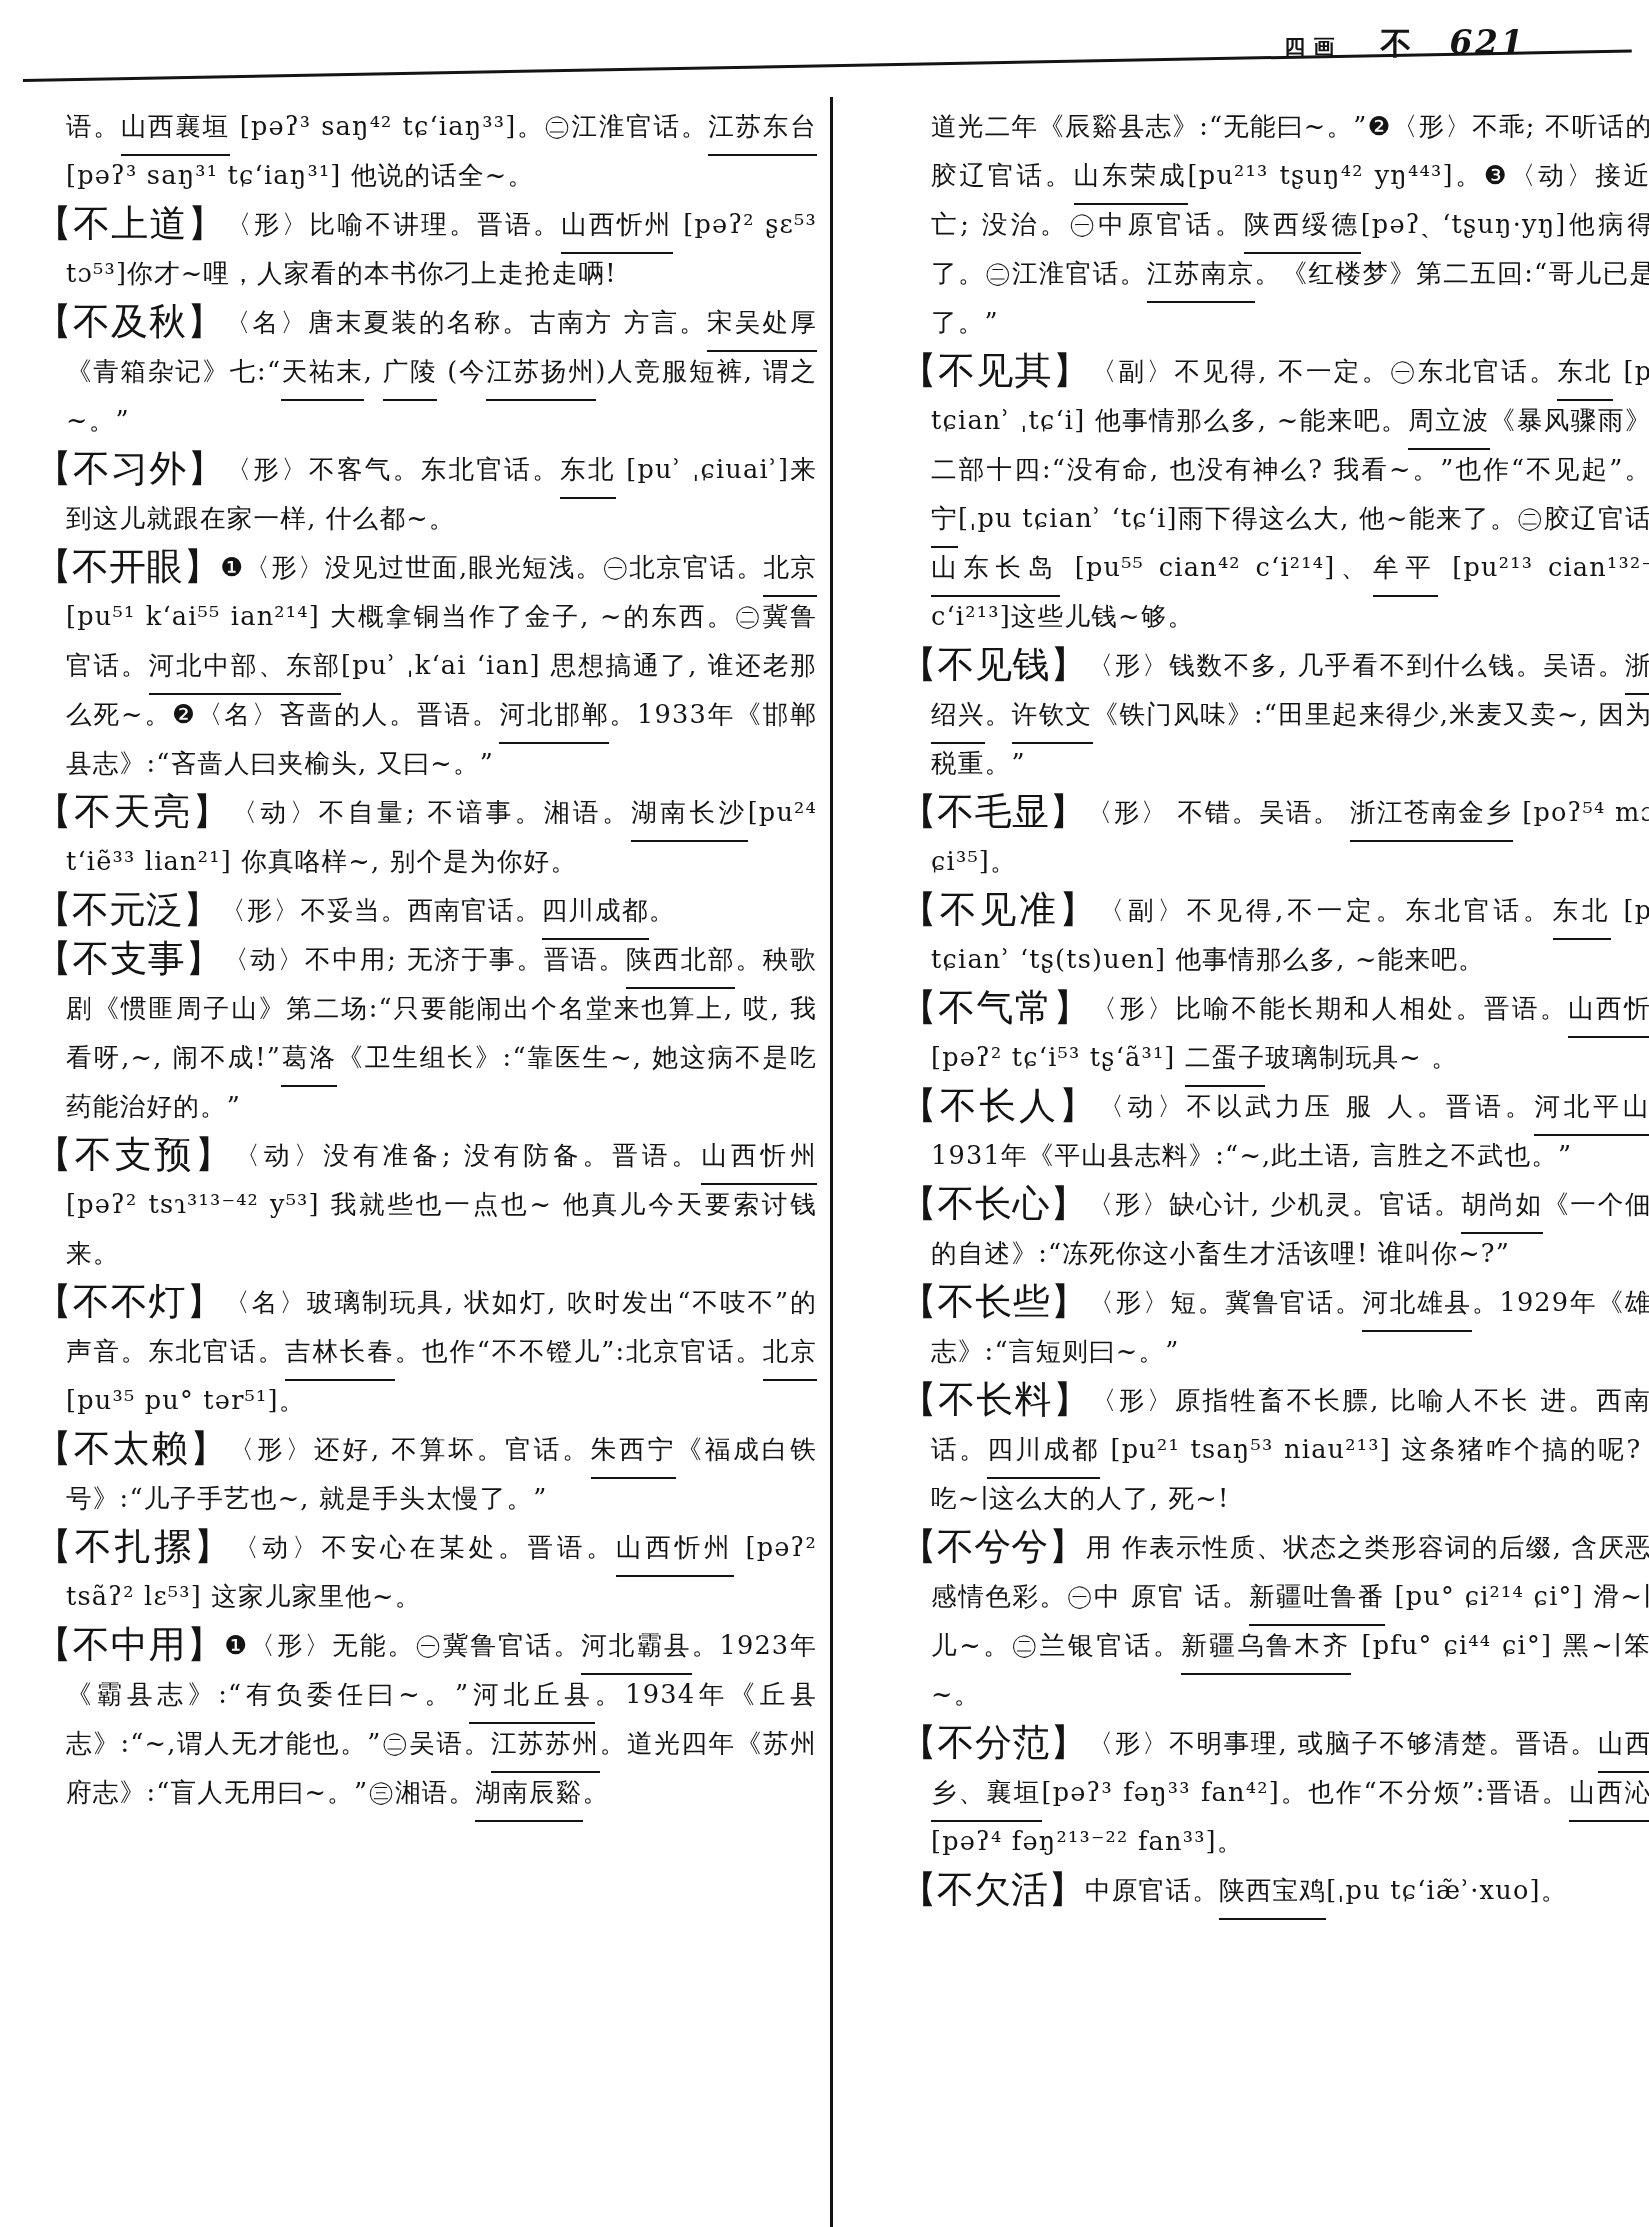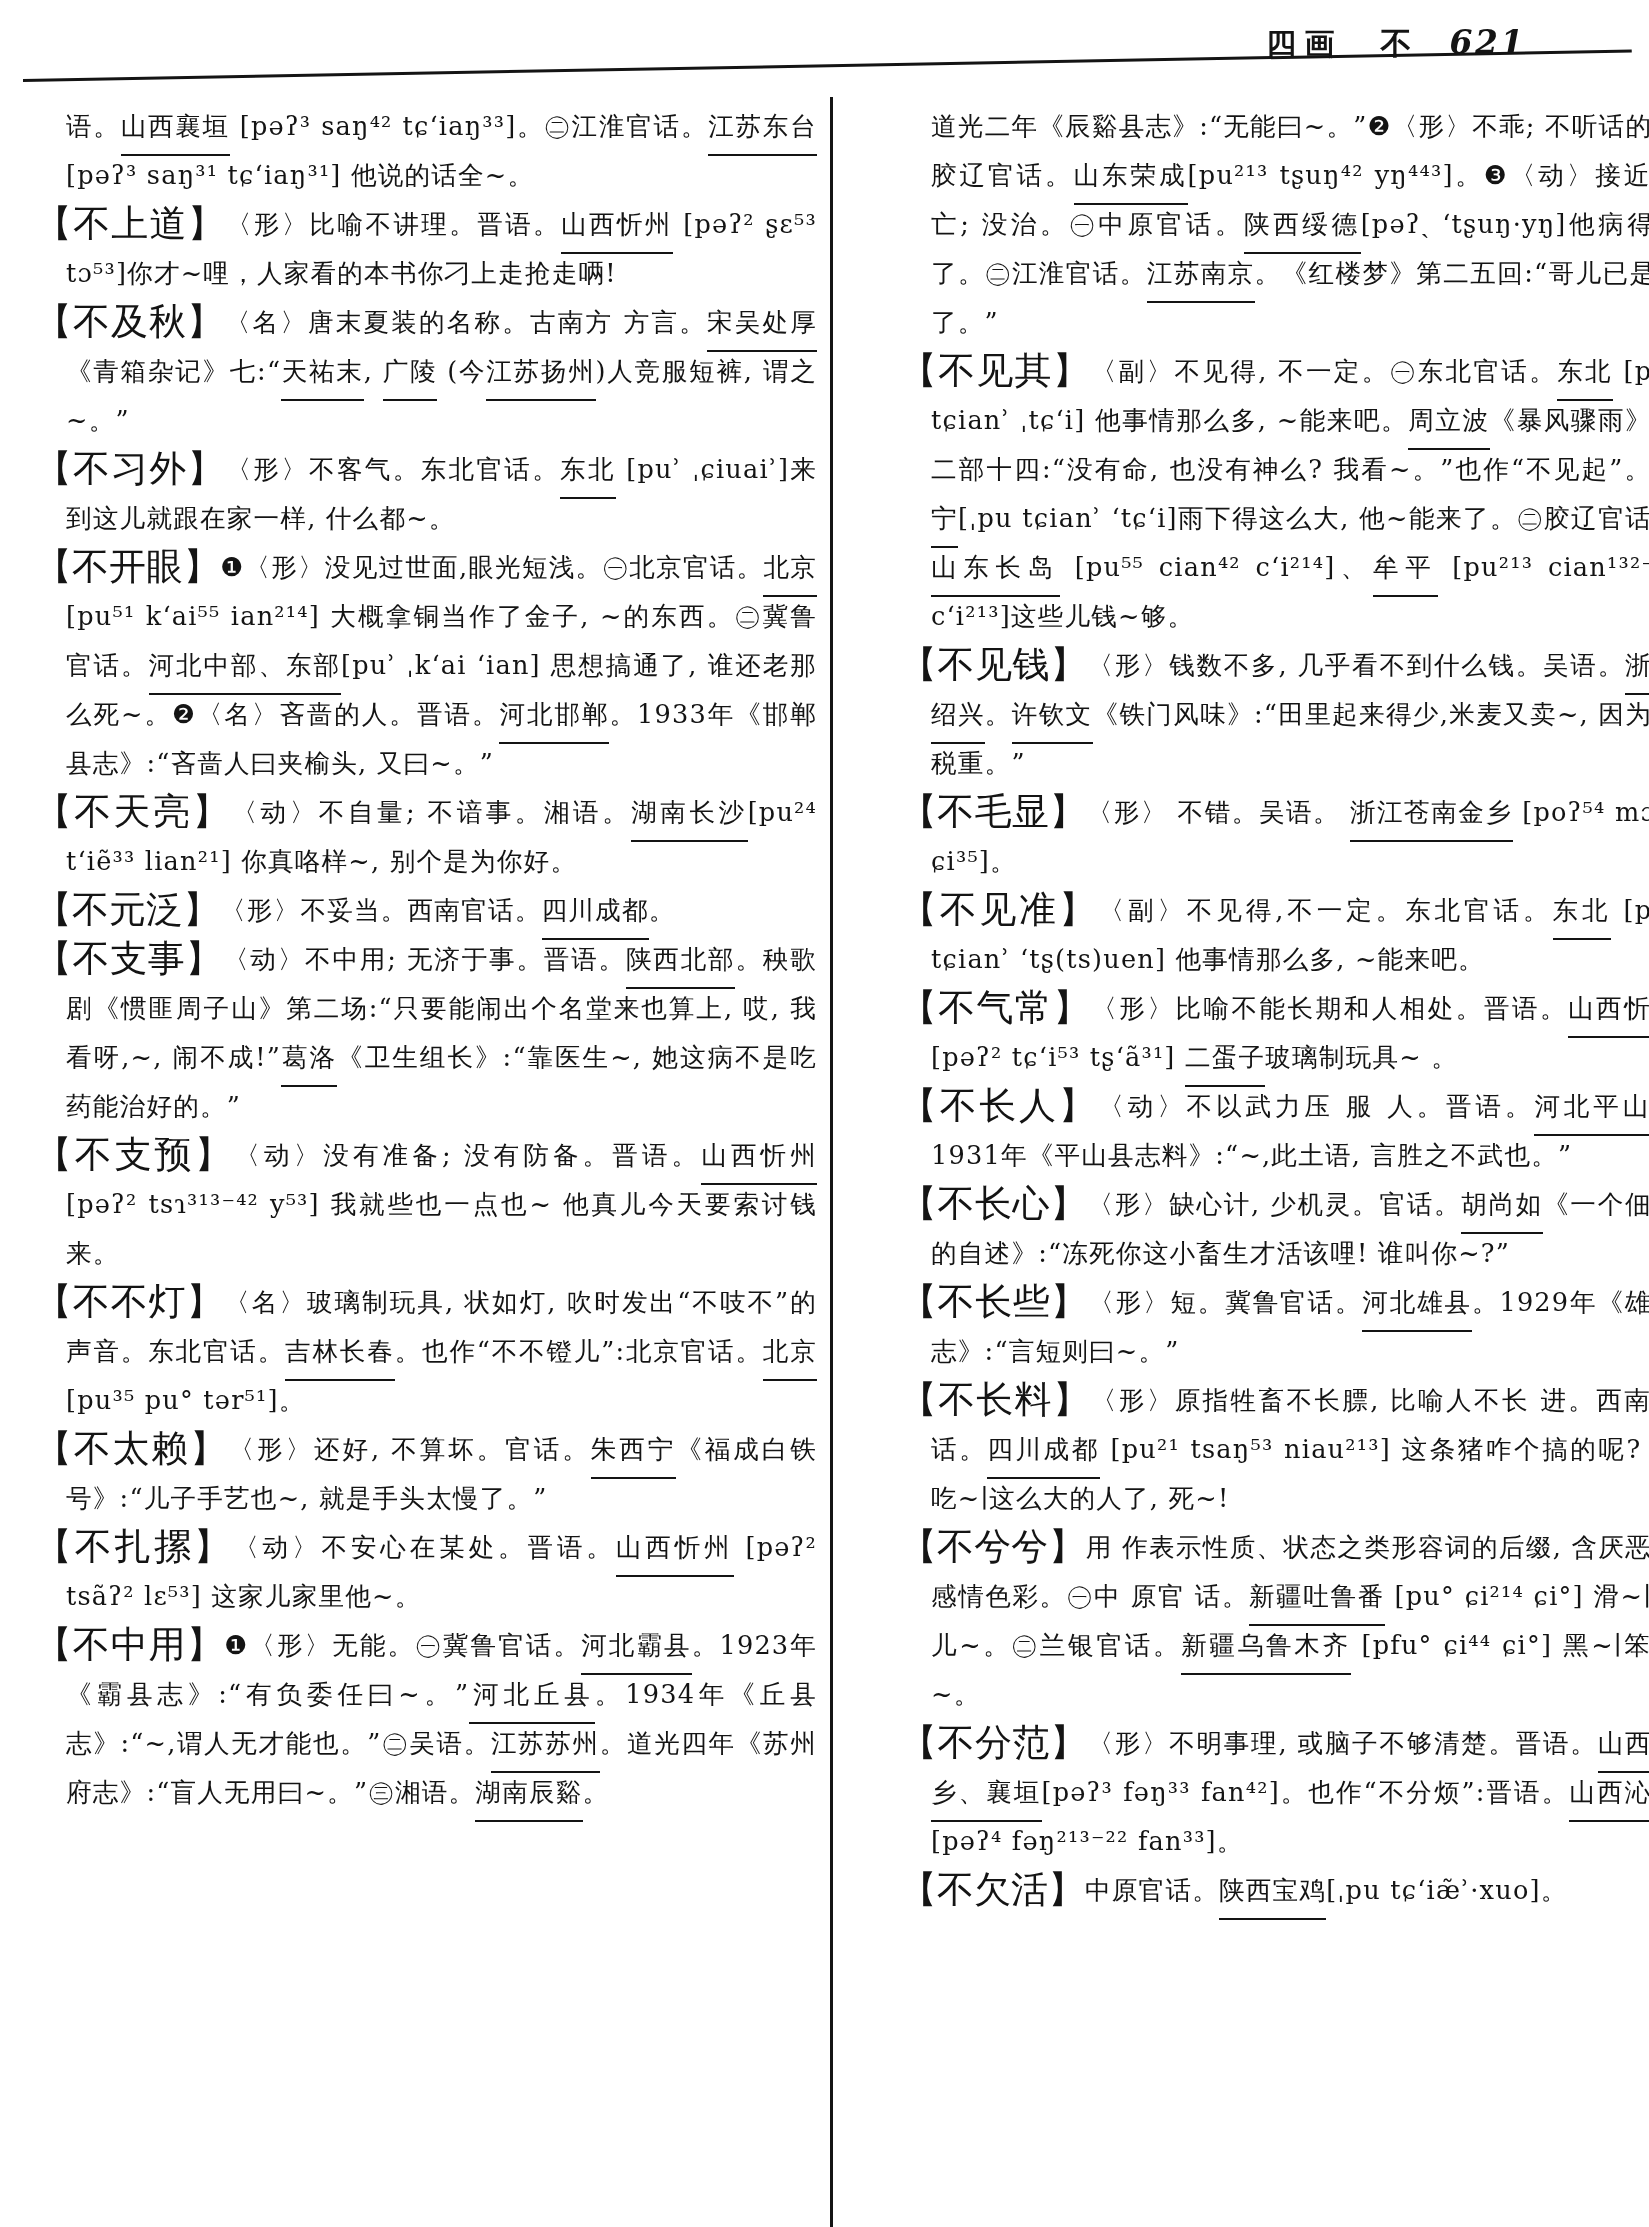--- a/index.html
+++ b/index.html
@@ -1,19 +1,19 @@
 <!DOCTYPE html>
 <html style="font-size:13.2px"><head>
 <meta charset="utf-8">
 <style>
   html,body{margin:0;padding:0;background:#e8e8e4;}
   .page{position:relative;width:1650px;height:2227px;background:#ffffff;overflow:hidden;
         color:#141414;font-family:"DejaVu Serif","Liberation Serif",serif;}
   .hdr{position:absolute;top:23px;right:124px;display:flex;align-items:baseline;gap:38px;}
-  .hdr .sec{font-size:30px;font-weight:700;letter-spacing:8.2px;margin-left:18px;}
+  .hdr .sec{font-size:21px;font-weight:700;letter-spacing:8.2px;margin-left:18px;}
   .hdr .hw{font-size:31px;font-weight:700;}
   .hdr .pg{font-size:33px;font-weight:700;font-style:italic;letter-spacing:2.5px;}
   .rule{position:absolute;left:23px;width:1609px;top:79px;height:3.3px;background:#141414;
         transform:rotate(-1.05deg);transform-origin:left center;}
   .divider{position:absolute;left:830px;top:97px;bottom:0;width:2.5px;background:#141414;}
   .col{position:absolute;top:102px;font-size:25.6px;line-height:49px;text-align:justify;
        letter-spacing:1.2px;}
   .col-left{left:35px;width:782px;}
   .col-right{left:900px;width:779px;}
   .entry{padding-left:31px;text-indent:-31px;}

